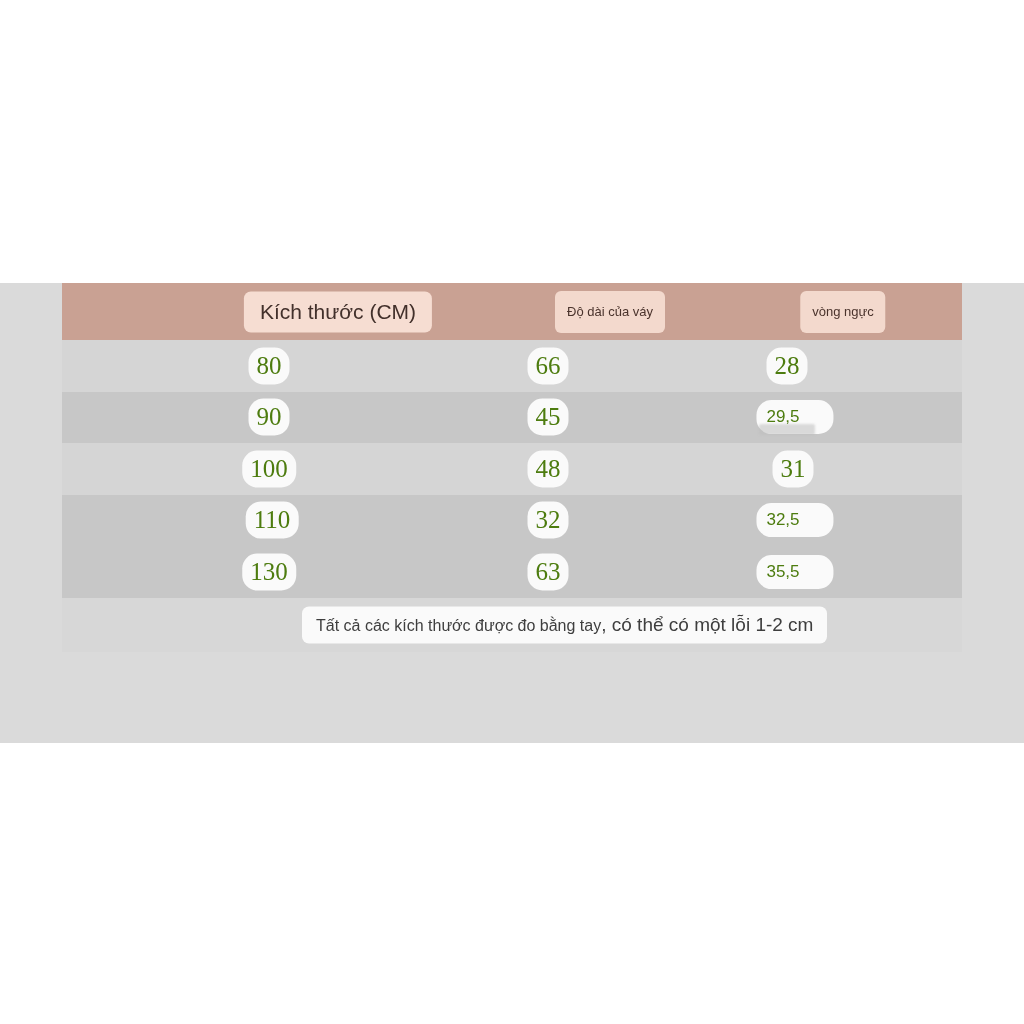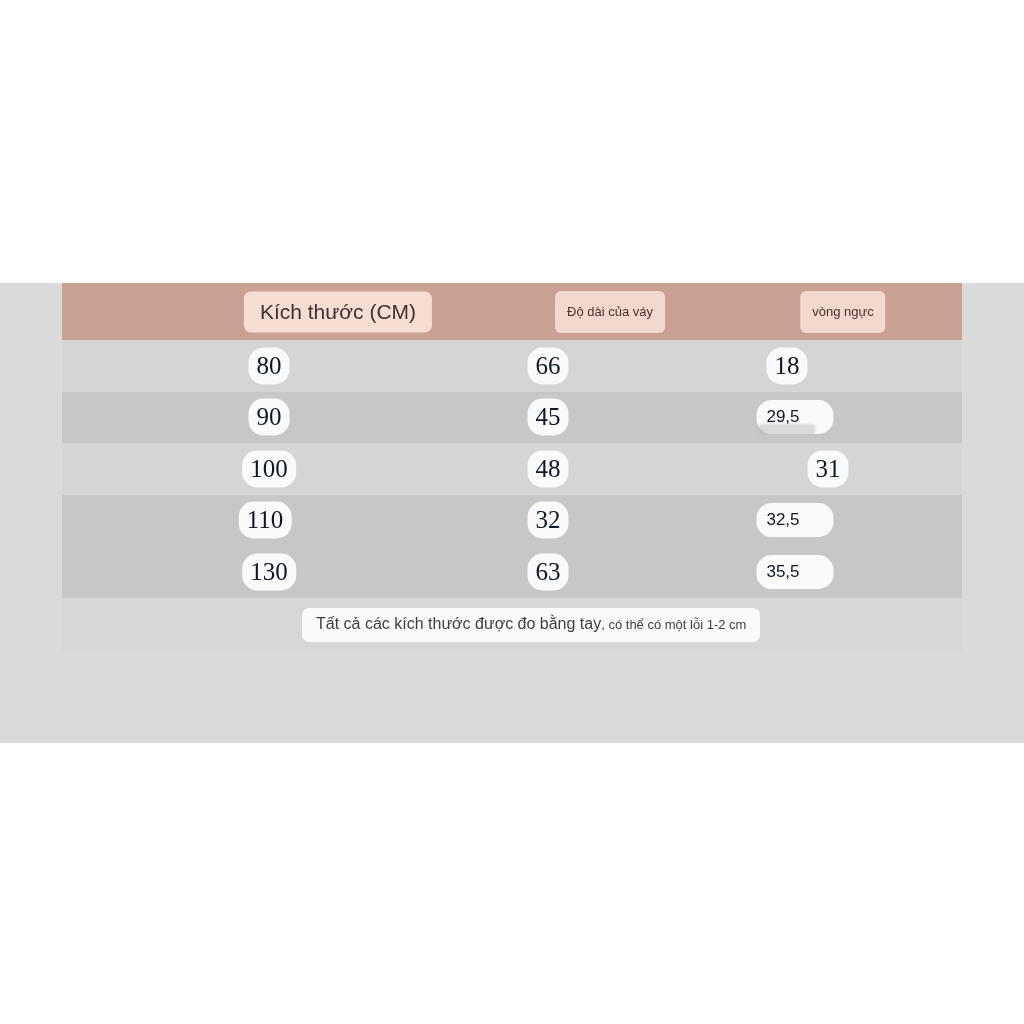--- a/index.html
+++ b/index.html
@@ -59,21 +59,21 @@
     background: #d7d7d7;
   }
 
   
   .pill {
     position: absolute;
     top: 50%;
     transform: translate(-50%, -50%);
     background: #fafafa;
     border-radius: 15px;
-    color: #0f172a;
+    color: #4d7c0f;
     text-align: center;
     white-space: nowrap;
     line-height: 1;
   }
 
   .pill.value {
     font-size: 25px;
     padding: 5px 8px 7px 8px;
     font-family: "Liberation Serif", serif;
   }
@@ -109,21 +109,21 @@
     padding: 8px 14px 10px 14px;
     color: #3e3e3e;
     left: 240px;
     transform: translate(0, -50%);
     text-align: left;
   }
   .note-small {
     font-size: 16px;
   }
   .note-large {
-    font-size: 13px;
+    font-size: 19px;
   }
 
   
   .ghost {
     position: absolute;
     top: 64%;
     left: 787px;
     transform: translateX(-50%);
     width: 56px;
     height: 11px;
@@ -143,38 +143,38 @@
 
     <div class="header-band">
       <div class="pill header-main" style="left:276px;">Kích thước (CM)</div>
       <div class="pill header-small" style="left:548px;">Độ dài của váy</div>
       <div class="pill header-small" style="left:781px;">vòng ngực</div>
     </div>
 
     <div class="row light">
       <div class="pill value" style="left:207px;">80</div>
       <div class="pill value" style="left:486px;">66</div>
-      <div class="pill value" style="left:725px;">18</div>
+      <div class="pill value" style="left:725px;">28</div>
     </div>
 
     <div class="row dark">
       <div class="pill value" style="left:207px;">90</div>
       <div class="pill value" style="left:486px;">45</div>
       <div class="pill value half" style="left:725px;">29,5</div>
       <div class="ghost" style="left:725px;"></div>
     </div>
 
     <div class="row light">
       <div class="pill value" style="left:207px;">100</div>
       <div class="pill value" style="left:486px;">48</div>
-      <div class="pill value" style="left:766px;">31</div>
+      <div class="pill value" style="left:731px;">31</div>
     </div>
 
     <div class="row dark">
-      <div class="pill value" style="left:203px;text-align:center;">110</div>
+      <div class="pill value" style="left:210px;text-align:center;">110</div>
       <div class="pill value" style="left:486px;">32</div>
       <div class="pill value half" style="left:725px;">32,5</div>
     </div>
 
 
     <div class="row dark">
       <div class="pill value" style="left:207px;">130</div>
       <div class="pill value" style="left:486px;">63</div>
       <div class="pill value half" style="left:725px;">35,5</div>
     </div>

